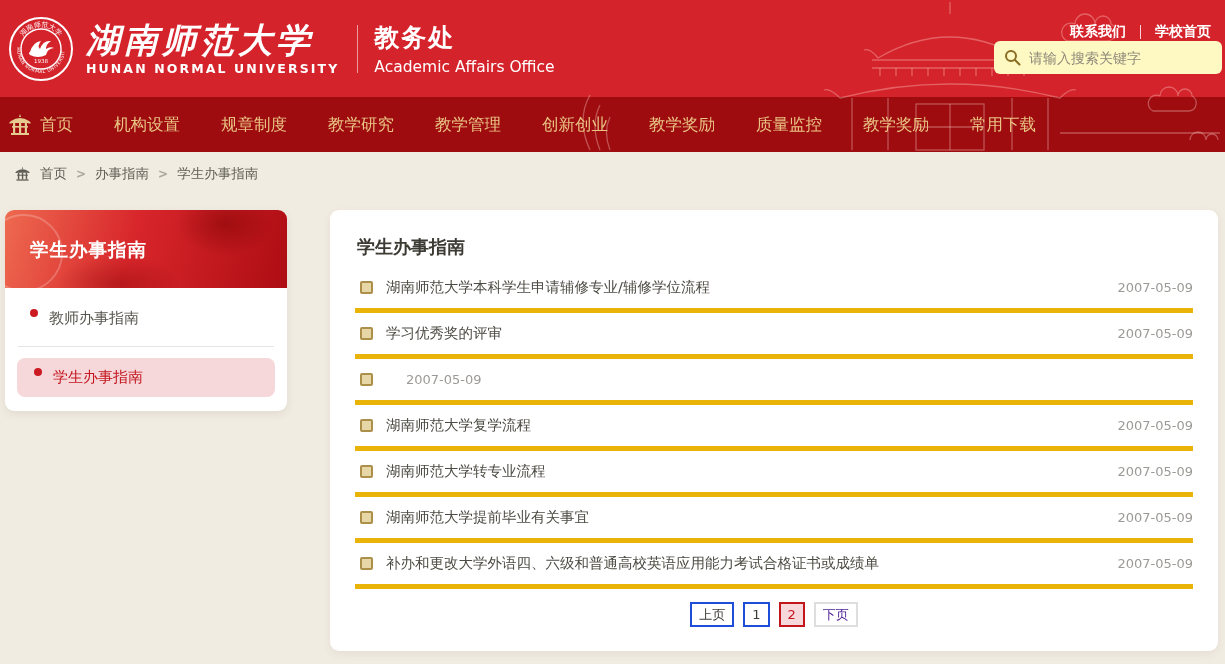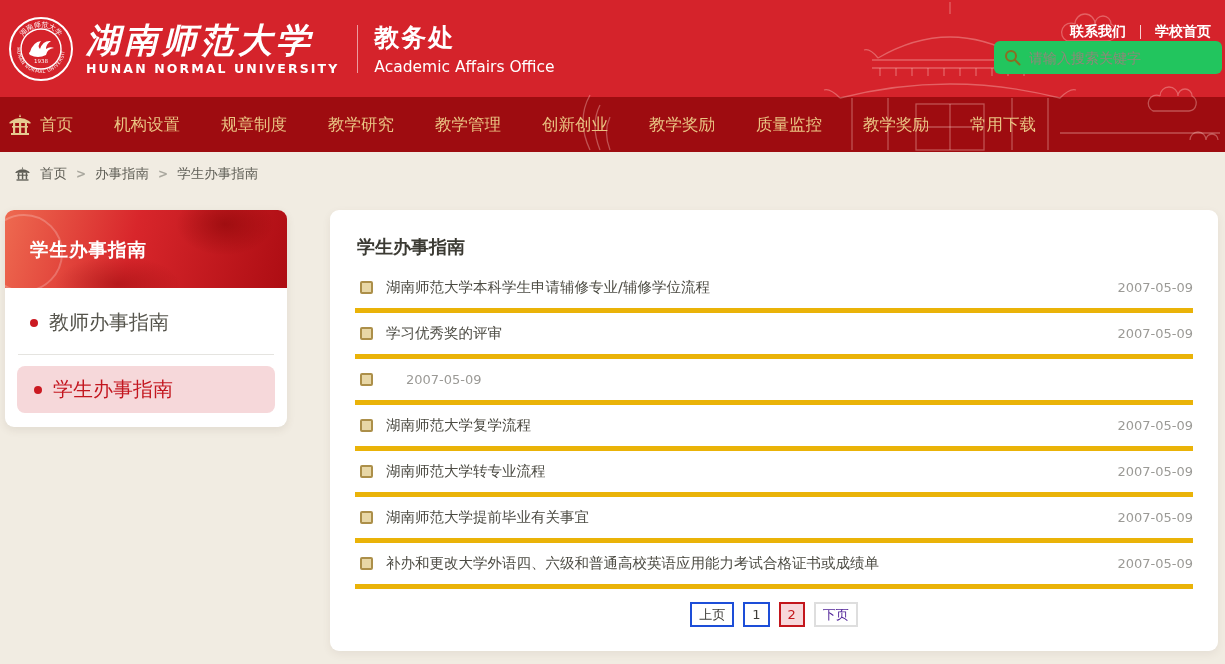--- a/index.html
+++ b/index.html
@@ -26,21 +26,21 @@
   .brand-divider { width:1px; height:48px; background:rgba(255,255,255,.55); margin:0 16px 0 18px; }
   .office-block { color:#fff; }
   .office-zh { font-size:25px; font-weight:bold; letter-spacing:2px; }
   .office-en { font-size:15.5px; margin-top:4px; font-weight:400; }
 
   .toplinks { position:absolute; top:12px; right:14px; display:flex; align-items:center; gap:14px; z-index:2;margin-top:11px; }
   .toplink { color:#fff; font-size:14px; font-weight:bold; text-decoration:none; cursor:pointer; }
   .toplink-sep { width:1px; height:14px; background:rgba(255,255,255,.8); }
 
   .searchbox { position:absolute; top:41px; right:3px; width:228px; height:33px; z-index:2;
-               background:#22c55e; border-radius:6px; display:flex; align-items:center; padding:0 10px; }
+               background:#fef9c3; border-radius:6px; display:flex; align-items:center; padding:0 10px; }
   .searchbox input { flex:1; border:none; outline:none; background:transparent;
                      font-size:14px; color:#5a5245; font-family:inherit; }
   .searchbox input::placeholder { color:#8f887a; }
   .search-icon { margin-right:8px; flex:0 0 auto; }
 
   .navlist { position:absolute; top:0; left:0; height:55px; display:flex; align-items:center;
              padding-left:8px; gap:41px; z-index:2; }
   .navitem { display:flex; align-items:center; gap:8px; color:#eac483; font-size:16.5px;
              cursor:pointer; white-space:nowrap; }
 
@@ -55,21 +55,21 @@
              border-radius:9px; box-shadow:0 3px 8px rgba(90,70,50,.10); z-index:2; }
   .sidebar-head { position:relative; height:78px; border-radius:9px 9px 0 0; overflow:hidden;
                   background:linear-gradient(105deg,#ee6a50 0%,#d8262b 45%,#ad0d13 100%); }
   .sidebar-head::before { content:""; position:absolute; left:-20px; top:4px; width:74px; height:74px;
                   border:2px solid rgba(255,255,255,.22); border-radius:50%; }
   .sidebar-head::after { content:""; position:absolute; inset:0;
                   background:radial-gradient(70px 45px at 78% 18%, rgba(120,0,0,.45), transparent 70%),
                              radial-gradient(90px 40px at 40% 95%, rgba(120,0,0,.35), transparent 70%); }
   .sidebar-title { position:relative; z-index:1; color:#fff; font-size:18.5px; font-weight:bold;
                    padding:27px 0 0 25px; letter-spacing:1px; }
-  .sidebar-item { display:flex; align-items:center; gap:11px; font-size:20px; color:#55544c;
+  .sidebar-item { display:flex; align-items:flex-start; gap:11px; font-size:15px; color:#55544c;
                   padding:21px 20px 18px 25px; cursor:pointer; }
   .sidebar-divider { height:1px; background:#e5e4e0; margin:0 13px; }
   .sidebar-item.active { margin:11px 12px 14px; padding:10px 0 10px 17px; border-radius:8px;
                   background:#f6d8da; color:#c3161f; }
   .dot { width:8px; height:8px; border-radius:50%; background:#cb1a22; flex:0 0 auto; }
 
   
   .main-card { position:absolute; top:210px; left:330px; width:888px; height:441px;
                background:#fff; border-radius:9px; box-shadow:0 3px 8px rgba(90,70,50,.08);
                padding:0 25px; z-index:2; }

